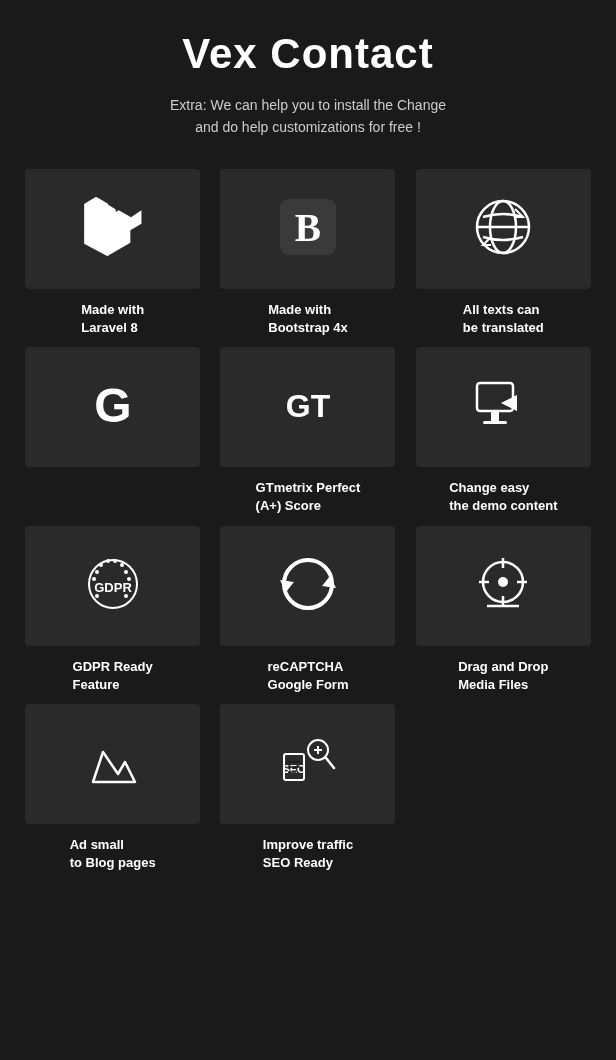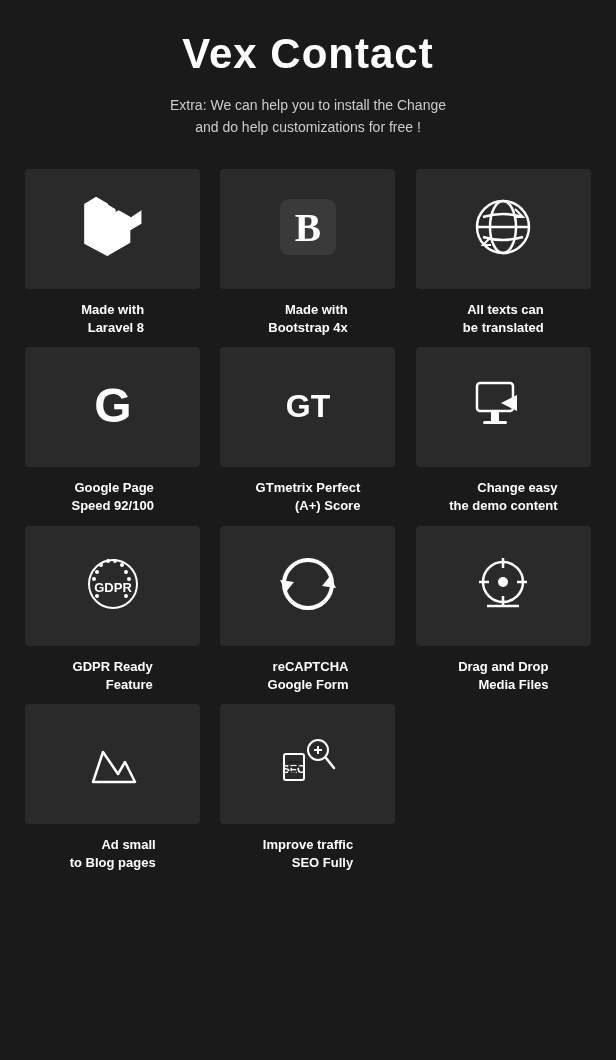--- a/index.html
+++ b/index.html
@@ -49,21 +49,21 @@
     .feature-icon-box svg {
       width: 60px;
       height: 60px;
       fill: white;
     }
     .feature-label {
       font-size: 13px;
       font-weight: 700;
       line-height: 1.4;
       color: #ffffff;
-      text-align: right;
+      text-align: left;
     }
   </style>
 </head>
 <body>
 
 <div class="page-container">
   <h1 class="page-title">Vex Contact</h1>
   <p class="page-subtitle">
     <span>Extra: We can help you to install the Change</span><br>
     <span>and do help customizations for free !</span>
@@ -100,21 +100,20 @@
   </svg></span>
         </div>
         <div class="feature-label"><span>All texts can</span><br><span>be translated</span></div>
       </div>
       <div class="feature-item">
         <div class="feature-icon-box">
           <span><svg viewBox="0 0 60 60" fill="white">
     <text x="30" y="47" text-anchor="middle" font-size="48" font-family="Arial, sans-serif" font-weight="bold" fill="white">G</text>
   </svg></span>
         </div>
-        <div class="feature-label"><span>Google Page</span><br><span>Speed 92/100</span></div>
       </div>
       <div class="feature-item">
         <div class="feature-icon-box">
           <span><svg viewBox="0 0 60 60" fill="white">
     <text x="30" y="42" text-anchor="middle" font-size="32" font-family="Arial, sans-serif" font-weight="bold" fill="white">GT</text>
   </svg></span>
         </div>
         <div class="feature-label"><span>GTmetrix Perfect</span><br><span>(A+) Score</span></div>
       </div>
       <div class="feature-item">
@@ -188,16 +187,16 @@
     <text x="16" y="41" text-anchor="middle" font-size="11" font-family="Arial" font-weight="bold" fill="white">SEO</text>
     <circle cx="40" cy="18" r="10" stroke="white" stroke-width="2" fill="none"></circle>
     <line x1="36" y1="18" x2="44" y2="18" stroke="white" stroke-width="2"></line>
     <line x1="40" y1="14" x2="40" y2="22" stroke="white" stroke-width="2"></line>
     <path d="M48 26 L56 36" stroke="white" stroke-width="2.5" stroke-linecap="round"></path>
     <line x1="10" y1="30" x2="22" y2="30" stroke="#1a1a1a" stroke-width="1.5"></line>
     <line x1="10" y1="35" x2="22" y2="35" stroke="#1a1a1a" stroke-width="1.5"></line>
     <line x1="10" y1="40" x2="18" y2="40" stroke="#1a1a1a" stroke-width="1.5"></line>
   </svg></span>
         </div>
-        <div class="feature-label"><span>Improve traffic</span><br><span>SEO Fully</span></div>
+        <div class="feature-label"><span>Improve traffic</span><br><span>SEO Ready</span></div>
       </div>
     </div>
 </div>
 
 </body></html>

